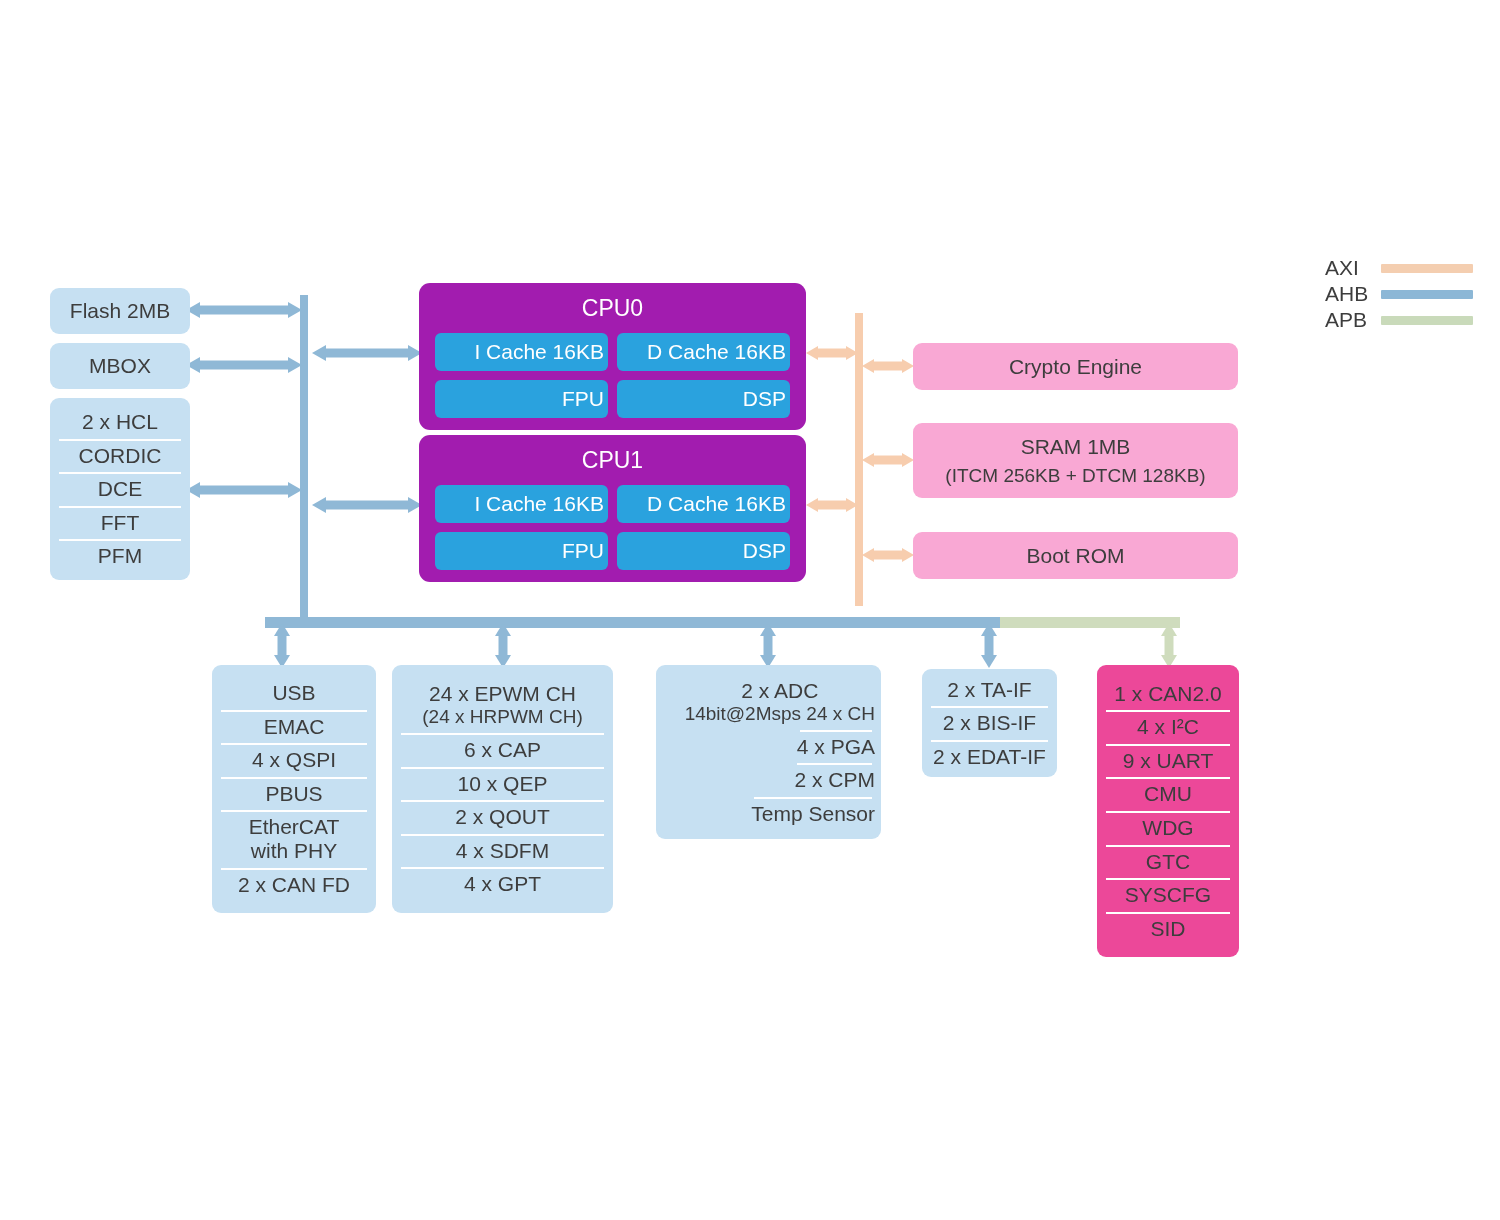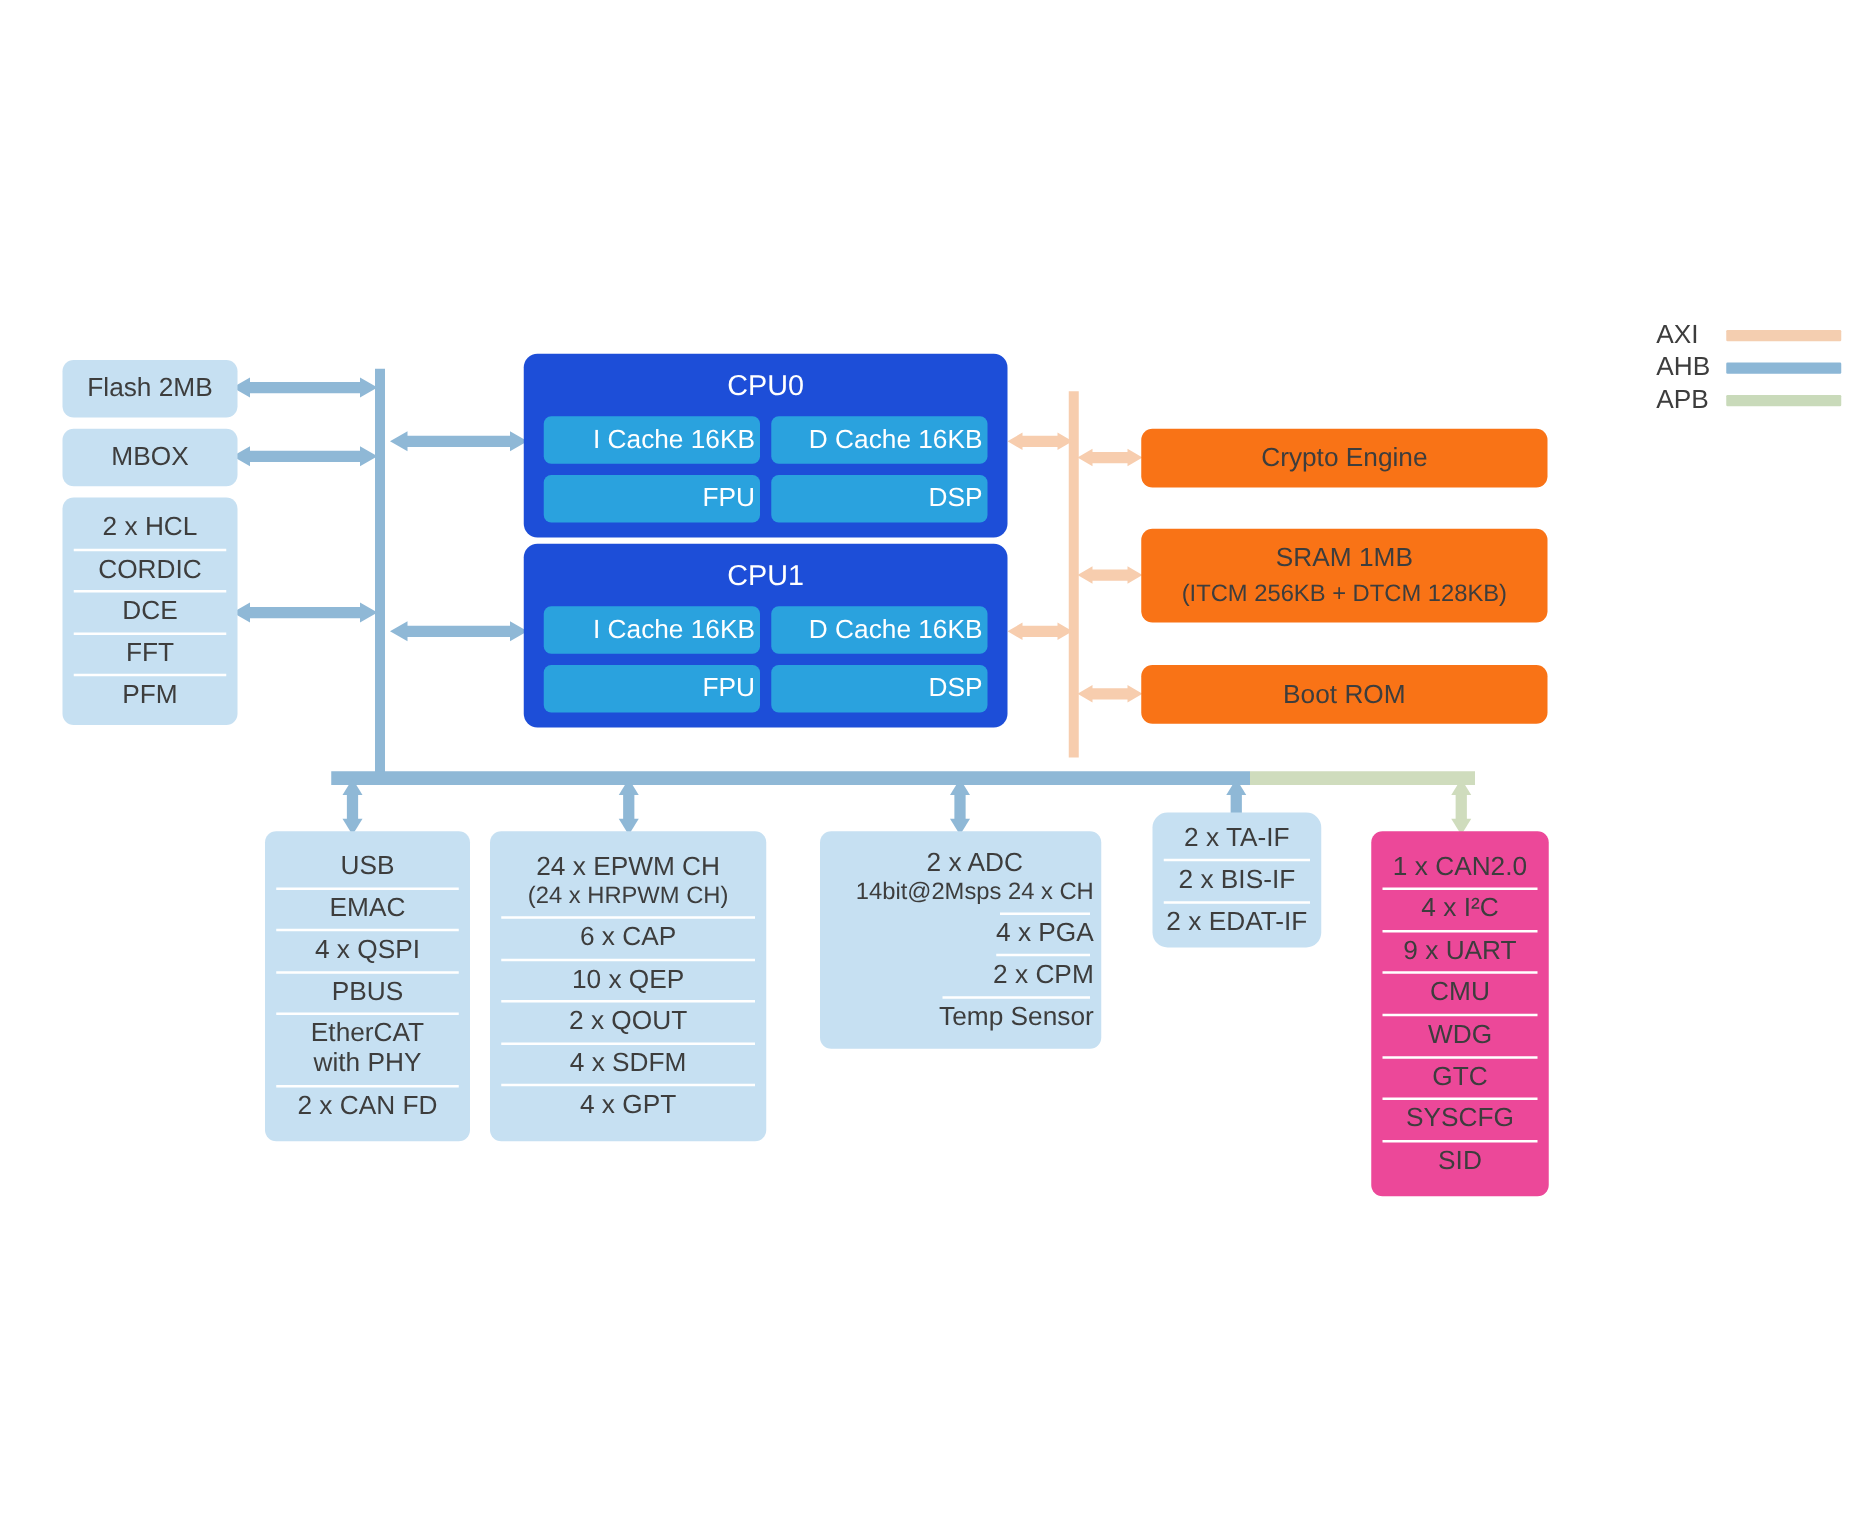--- a/index.html
+++ b/index.html
@@ -9,23 +9,23 @@
     color:#3a3a3a;
   }
   #stage{position:absolute;left:0;top:0;width:1500px;height:1220px;}
 
   
   .blk{
     position:absolute;box-sizing:border-box;border-radius:9px;
     display:flex;flex-direction:column;justify-content:center;
   }
   .blk.lblue{background:#c6e0f2;}
-  .blk.peach{background:#f97316;}
+  .blk.peach{background:#f9a8d4;}
   .blk.green{background:#ec4899;}
-  .blk.navy{background:#1d4ed8;border-radius:11px;}
+  .blk.navy{background:#a21caf;border-radius:11px;}
 
   .row{
     position:relative;text-align:center;
     font-size:21px;line-height:1.12;color:#3d3d3d;
     padding:5px 6px;white-space:nowrap;
   }
   .row + .row::before{
     content:"";position:absolute;left:9px;right:9px;top:0;
     height:2px;background:#ffffff;
   }
@@ -252,21 +252,21 @@
   <div class="blk lblue" style="left:656px;top:665px;width:225px;height:174px;align-items:flex-end;">
     <div class="row two">
       <span>2 x ADC</span>
       <span class="sub">14bit@2Msps 24 x CH</span>
     </div>
     <div class="row">4 x PGA</div>
     <div class="row">2 x CPM</div>
     <div class="row">Temp Sensor</div>
   </div>
 
-  <div class="blk lblue" style="left:922px;top:650px;width:135px;height:108px;border-radius:12px;">
+  <div class="blk lblue" style="left:922px;top:669px;width:135px;height:108px;">
     <div class="row">2 x TA-IF</div>
     <div class="row">2 x BIS-IF</div>
     <div class="row">2 x EDAT-IF</div>
   </div>
 
   <div class="blk green" style="left:1097px;top:665px;width:142px;height:292px;">
     <div class="row">1 x CAN2.0</div>
     <div class="row">4 x I²C</div>
     <div class="row">9 x UART</div>
     <div class="row">CMU</div>

